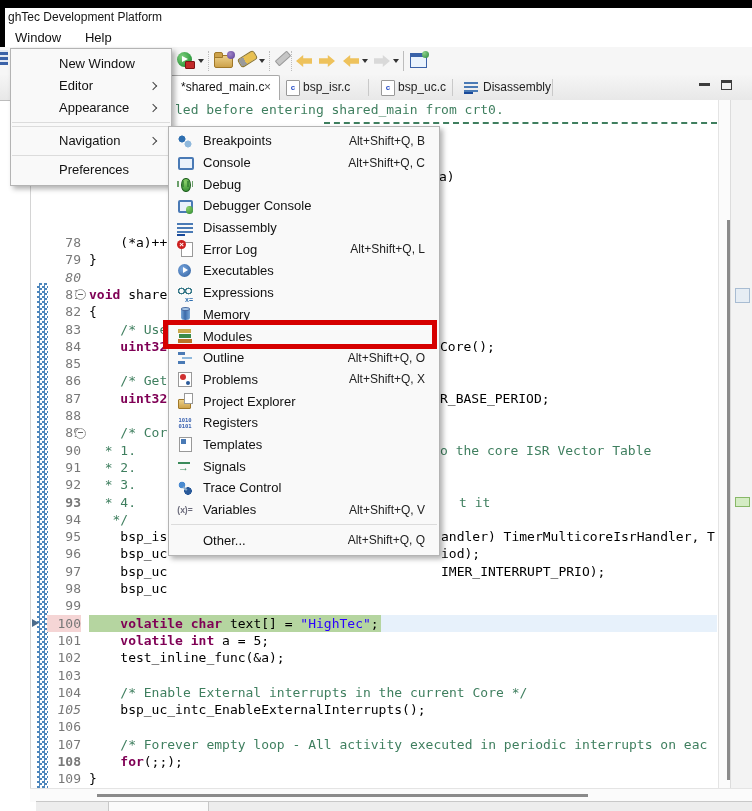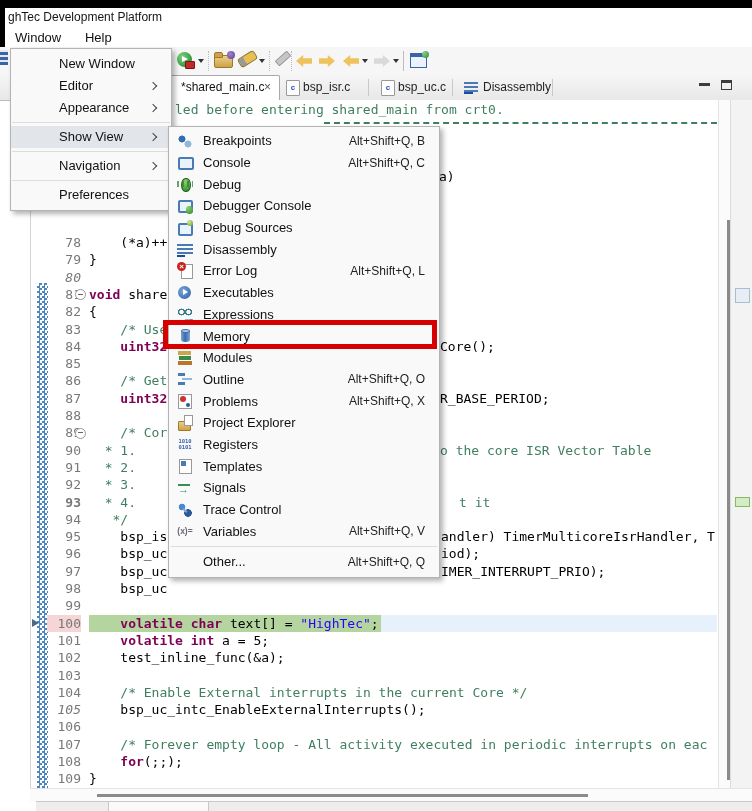--- a/index.html
+++ b/index.html
@@ -299,21 +299,21 @@
         <div class="lnum" style="top: 566.5px;">103</div>
         <div class="codeline mono" style="top: 566.5px;"></div>
         <div class="lnum" style="top: 583.8px;">104</div>
         <div class="codeline mono" style="top: 583.8px;"><span class="c-k">    </span><span class="c-cm">/* Enable External interrupts in the current Core */</span></div>
         <div class="lnum" style="top: 601.1px; font-style: italic;">105</div>
         <div class="codeline mono" style="top: 601.1px;"><span class="c-k">    bsp_uc_intc_EnableExternalInterrupts();</span></div>
         <div class="lnum" style="top: 618.4px;">106</div>
         <div class="codeline mono" style="top: 618.4px;"></div>
         <div class="lnum" style="top: 635.7px;">107</div>
         <div class="codeline mono" style="top: 635.7px;"><span class="c-k">    </span><span class="c-cm">/* Forever empty loop - All activity executed in periodic interrupts on eac</span></div>
-        <div class="lnum" style="top: 653px;">108</div>
+        <div class="lnum" style="top: 653px; font-weight: bold;">108</div>
         <div class="codeline mono" style="top: 653px;"><span class="c-k">    </span><span class="c-kw">for</span><span class="c-k">(;;);</span></div>
         <div class="lnum" style="top: 670.3px;">109</div>
         <div class="codeline mono" style="top: 670.3px;"><span class="c-k">}</span></div>
       </div>
   </div>
 
   <div class="abs vscroll">
       <div class="vthumb"></div>
     </div>
   <div class="abs overview">
@@ -325,21 +325,20 @@
     </div>
   <div class="abs bottomstrip">
       <div class="bseg"></div>
     </div>
 
   <div class="abs wmenu">
     <div class="wrow"><span>New Window</span></div>
     <div class="wrow"><span>Editor</span><span class="chev"></span></div>
     <div class="wrow"><span>Appearance</span><span class="chev"></span></div>
     <div class="wsep"></div>
-    <div class="wrow hl"><span>Show View</span><span class="chev"></span></div>
     <div class="wsep"></div>
     <div class="wrow"><span>Navigation</span><span class="chev"></span></div>
     <div class="wsep"></div>
     <div class="wrow"><span>Preferences</span></div>
   </div>
 
   <div class="abs smenu">
     <div>
         <div class="srow">
           <span class="ic ic-breakpoints"></span>
@@ -355,25 +354,20 @@
           <span class="ic ic-debug"></span>
           <span class="slabel">Debug</span>
           <span class="sshort"></span>
         </div>
         <div class="srow">
           <span class="ic ic-debugger-console"></span>
           <span class="slabel">Debugger Console</span>
           <span class="sshort"></span>
         </div>
         <div class="srow">
-          <span class="ic ic-debug-sources"></span>
-          <span class="slabel">Debug Sources</span>
-          <span class="sshort"></span>
-        </div>
-        <div class="srow">
           <span class="ic ic-disassembly"></span>
           <span class="slabel">Disassembly</span>
           <span class="sshort"></span>
         </div>
         <div class="srow">
           <span class="ic ic-error-log"></span>
           <span class="slabel">Error Log</span>
           <span class="sshort">Alt+Shift+Q, L</span>
         </div>
         <div class="srow">

